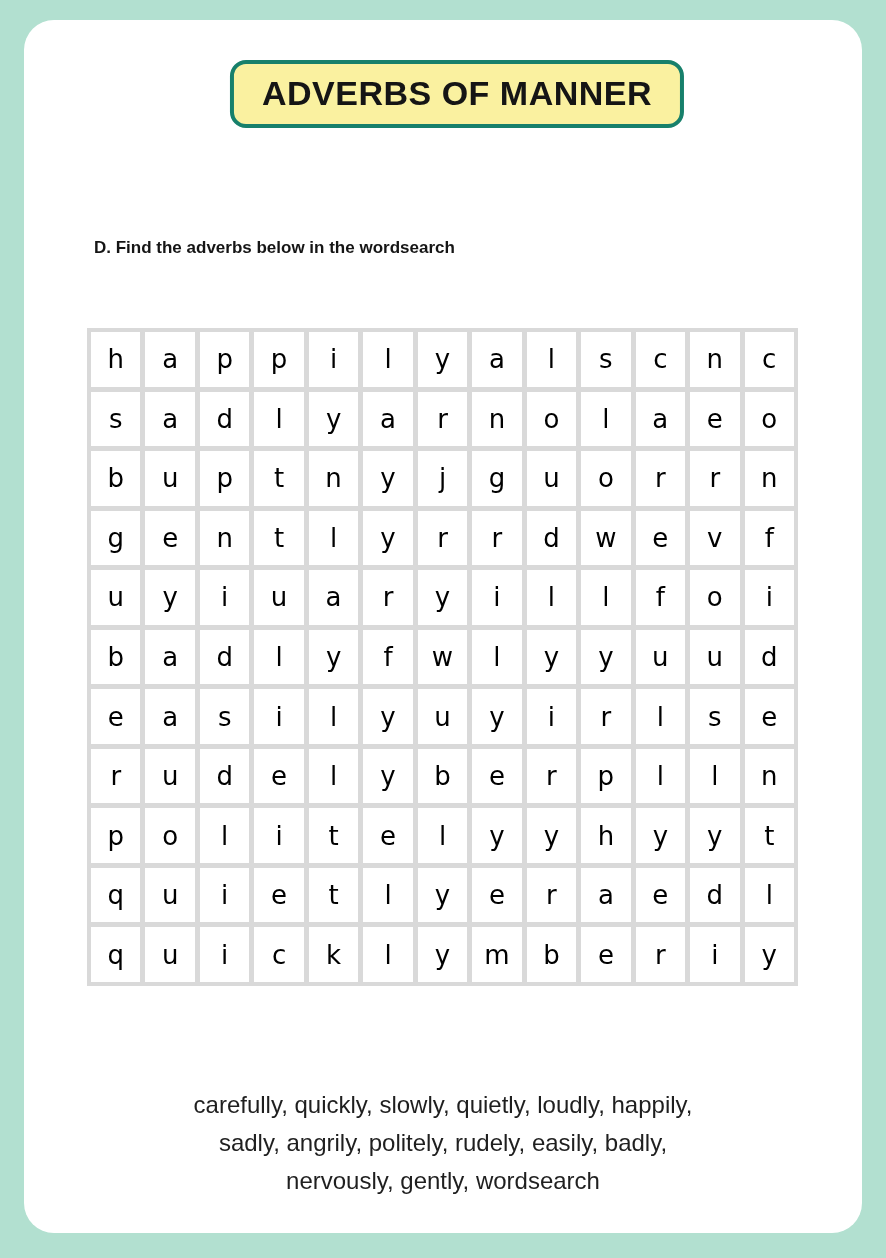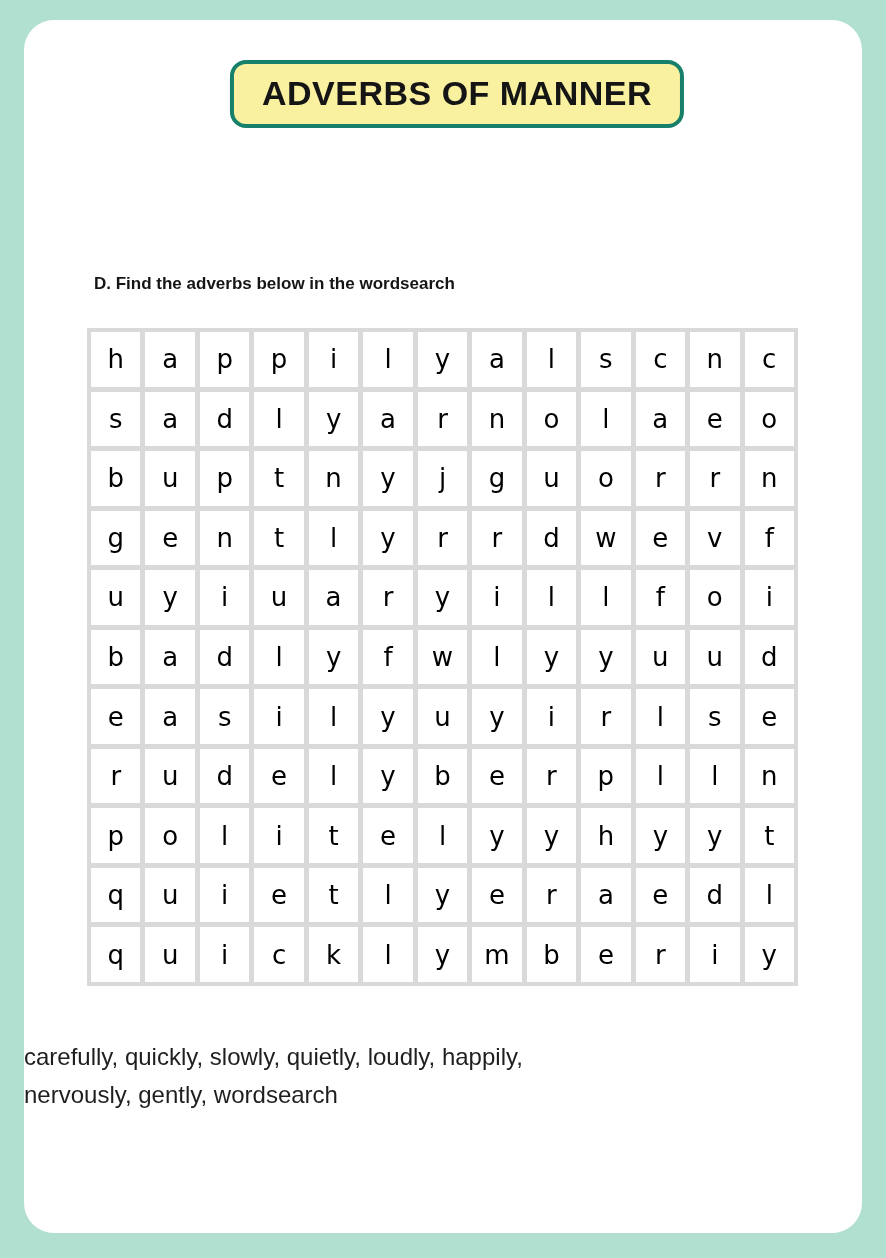--- a/index.html
+++ b/index.html
@@ -48,21 +48,20 @@
     line-height: 46px;
     letter-spacing: 0.5px;
     color: #151515;
   }
   .instruction {
     position: absolute;
     left: 70px; top: 218px;
     font-size: 17px;
     font-weight: 700;
     color: #151515;
-    margin-top: 36px;
   }
   .grid {
     position: absolute;
     left: 63px; top: 308px;
     width: 711px; height: 658px;
     background: var(--grid-line);
     padding: 4px;
     display: grid;
     grid-template-columns: repeat(13, 1fr);
     grid-auto-rows: 1fr;
@@ -72,22 +71,23 @@
     background: #ffffff;
     display: flex;
     align-items: center;
     justify-content: center;
     font-family: "DejaVu Sans", sans-serif;
     font-size: 26px;
     color: #000000;
   }
   .word-list {
     position: absolute;
-    left: 0; top: 1018px;
+    left: 0; top: 1066px;
     width: 100%;
+    text-align: center;
   }
   .word-list-line {
     font-family: "Liberation Sans", sans-serif;
     font-size: 24px;
     font-weight: 400;
     line-height: 38px;
     color: #1f1f1f;
   }
 </style>
 </head>
@@ -243,17 +243,18 @@
         <div class="cell">m</div>
         <div class="cell">b</div>
         <div class="cell">e</div>
         <div class="cell">r</div>
         <div class="cell">i</div>
         <div class="cell">y</div>
       </div>
 
     <div class="word-list">
       <div class="word-list-line">carefully, quickly, slowly, quietly, loudly, happily,</div>
+      <div class="word-list-line">sadly, angrily, politely, rudely, easily, badly,</div>
       <div class="word-list-line">nervously, gently, wordsearch</div>
     </div>
 
   </div>
 </div>
 
 </body></html>

